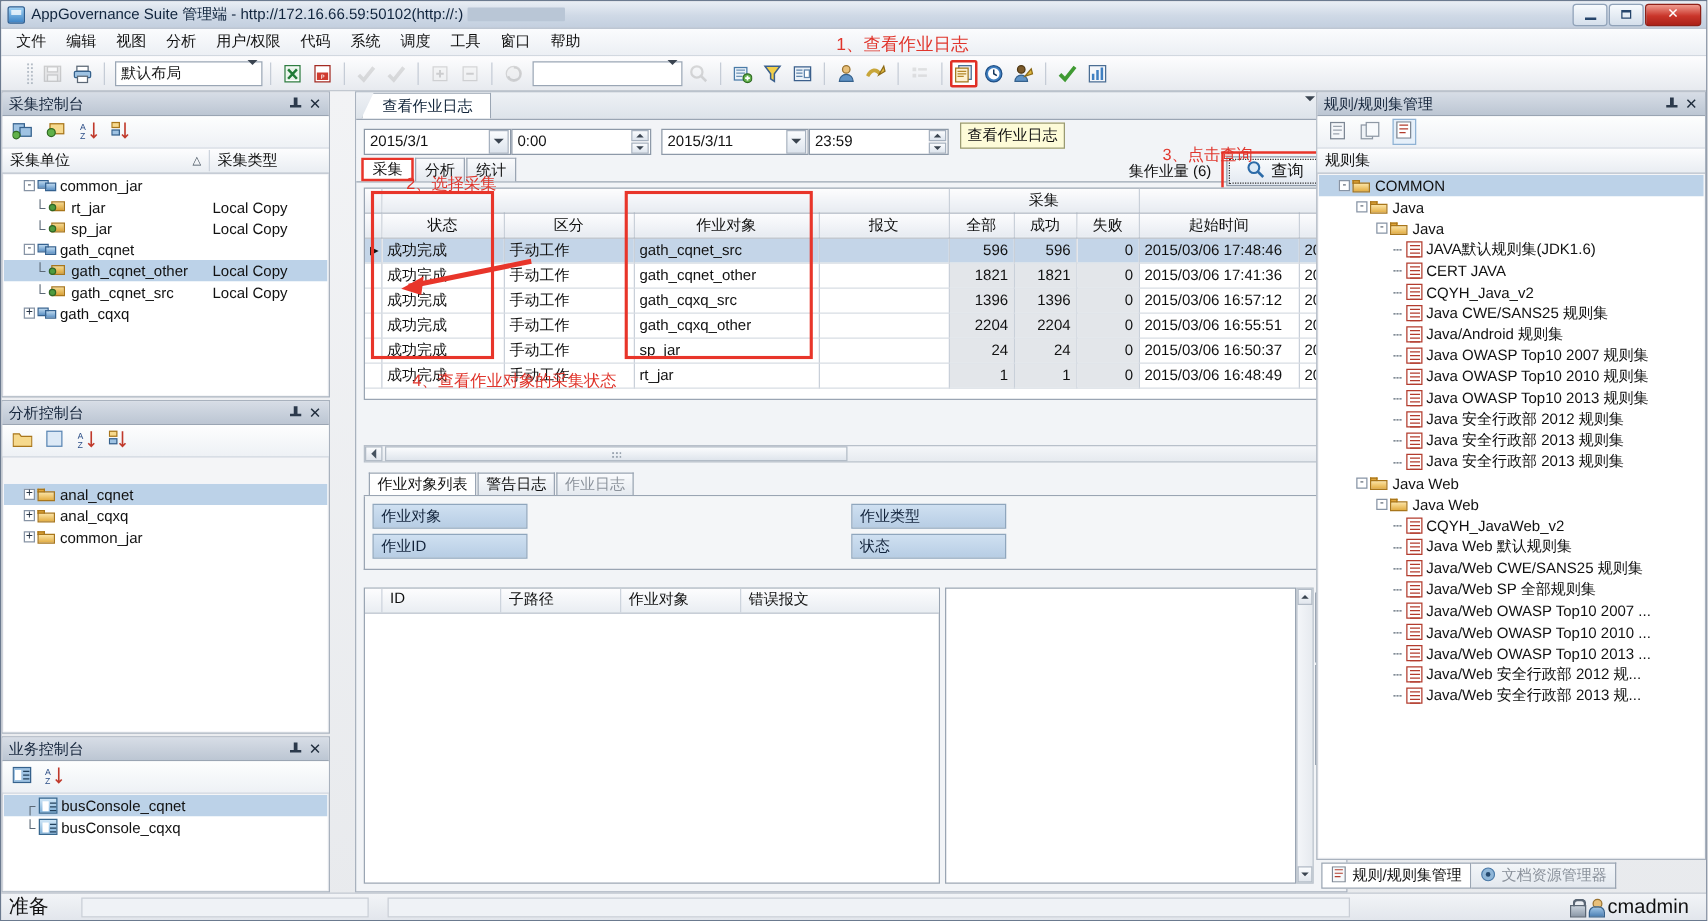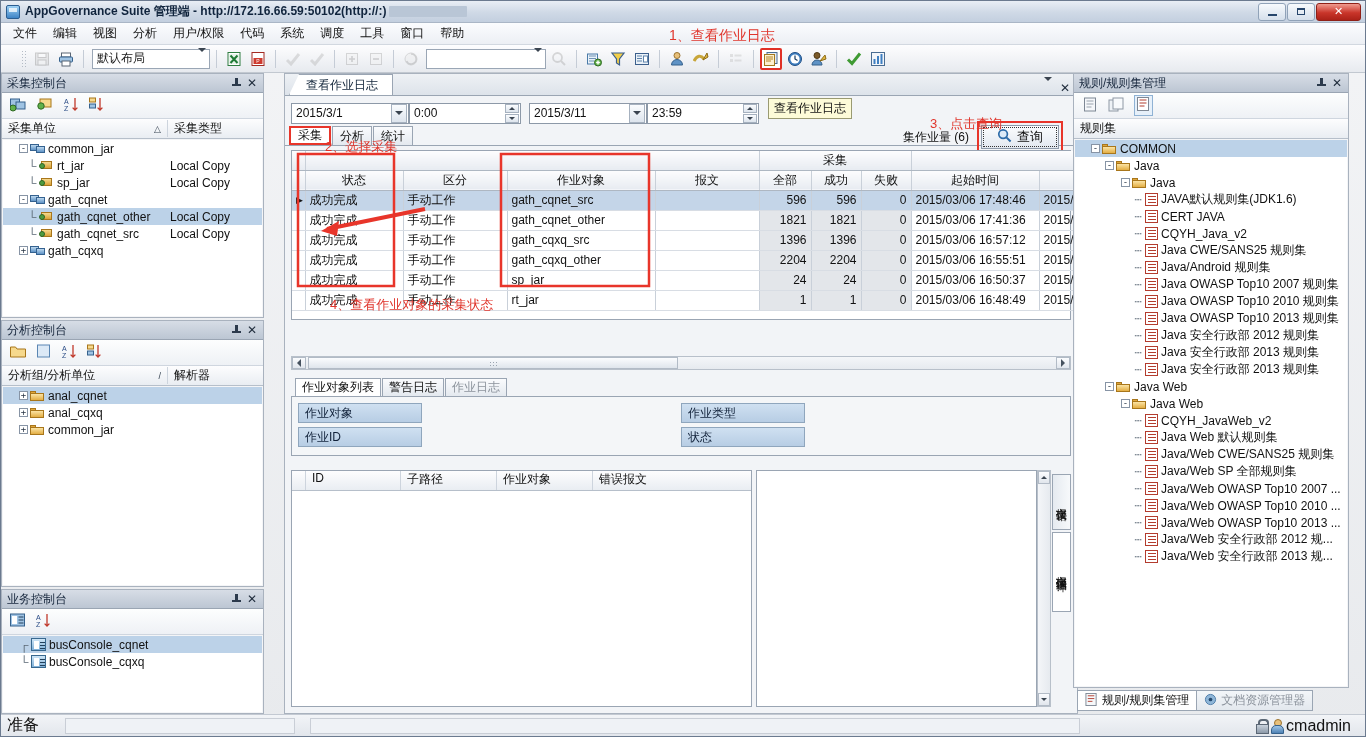--- a/index.html
+++ b/index.html
@@ -35,21 +35,20 @@
     border: 1px solid #2b5d91; border-radius: 2px;
     position: relative; flex: none;
   }
   .title-icon:after {
     content: ""; position: absolute; left: 2px; top: 2px;
     width: 8px; height: 4px; background: #fff; opacity: .75;
   }
   .title-text {
     font-size: 12px; color: #10243d; white-space: nowrap;
     font-family: "Liberation Sans", sans-serif;
-    font-weight: bold;
   }
   .title-redacted {
     width: 78px; height: 11px; margin-left: 3px;
     background: #b9c6d6; border-radius: 1px;
   }
   .win-buttons { margin-left: auto; display: flex; gap: 1px; padding-right: 2px; }
   .win-btn {
     width: 28px; height: 18px;
     background: linear-gradient(#f7fafd, #d5dfeb);
     border: 1px solid #90a2b8; border-radius: 3px;
@@ -685,27 +684,20 @@
                 <path d="M11 1 V13 M8.6 10.6 L11 13 L13.4 10.6" stroke="#c0392b" stroke-width="1.3" fill="none"></path>
               </svg>
           </span>
           <span>
             <svg width="15" height="15" viewBox="0 0 15 15">
                 <rect x="0.5" y="1" width="6" height="4" fill="#f6d98d" stroke="#a8761b"></rect>
                 <rect x="0.5" y="7" width="6" height="4" fill="#9fc3e3" stroke="#35618c"></rect>
                 <path d="M11 1 V13 M8.6 10.6 L11 13 L13.4 10.6" stroke="#c0392b" stroke-width="1.3" fill="none"></path>
               </svg>
           </span>
-        </div>
-        <div class="col-head">
-          <div class="c1">
-            <span>分析组/分析单位</span>
-            <span class="sortmark">/</span>
-          </div>
-          <div class="c2">解析器</div>
         </div>
         <div class="treebox" style="position:absolute;left:1px;right:1px;top:66px;bottom:1px;">
           <div class="trow sel">
             <span class="tw"></span>
             <span class="exp">+</span>
             <span class="ic-folder">
                 <i class="ft"></i>
                 <i class="fb"></i>
               </span>
             <span class="tlabel">anal_cqnet</span>
@@ -1035,21 +1027,21 @@
             </div>
             <div style="width:20px;display:flex;flex-direction:column;align-items:center;padding-top:4px;gap:2px;">
               <div class="vtab" style="height:56px;">错误报文</div>
               <div class="vtab active" style="height:80px;">详细错误报文</div>
             </div>
           </div>
         </div>
       </div>
     </div>
 
-    <div style="position:absolute;right:16px;top:0;width:276px;bottom:0;">
+    <div style="position:absolute;right:0;top:0;width:312px;bottom:0;">
       <div class="panel" style="position:absolute;left:0;top:0;right:0;bottom:26px;">
         <div class="panel-head">
           <span class="ph-title">规则/规则集管理</span>
           <span class="ph-btns">
             <span class="pin-icon"></span>
             <span class="x-icon">✕</span>
           </span>
         </div>
         <div class="panel-toolbar">
           <span>

